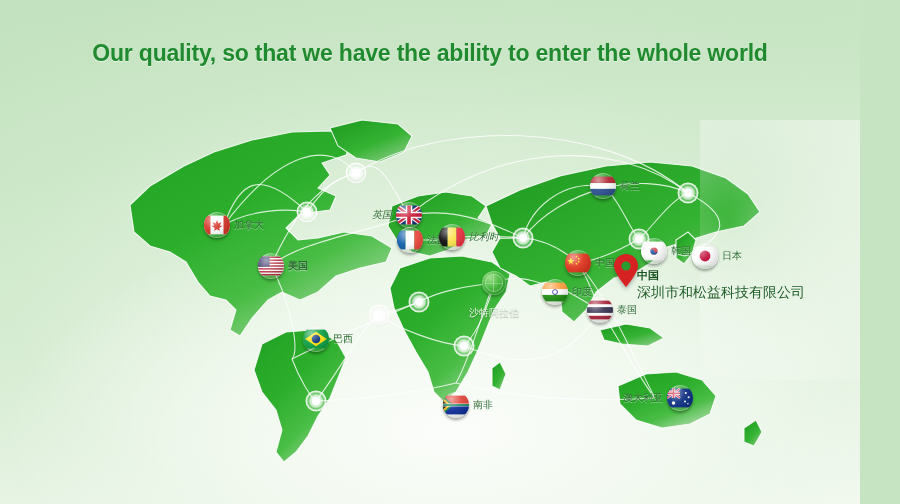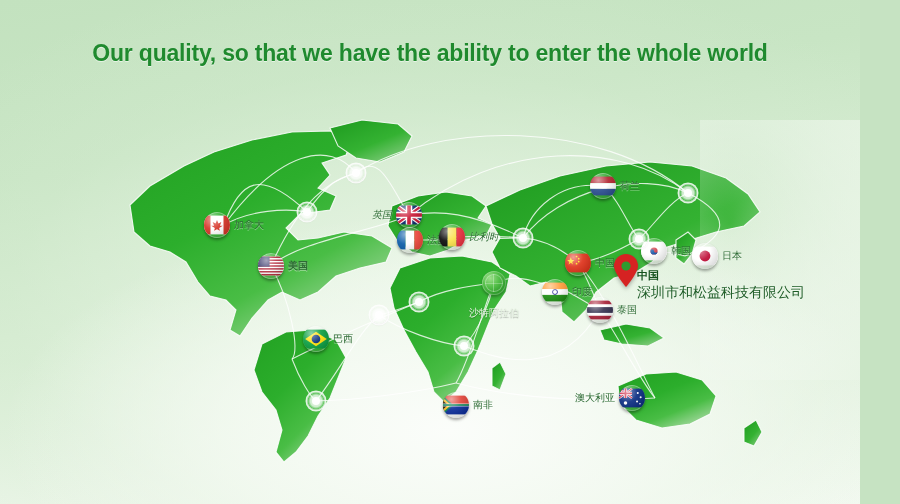--- a/index.html
+++ b/index.html
@@ -315,21 +315,21 @@
             <path d="M0 0 L14 13 L0 26 Z" fill="#007A4D"></path>
             <path d="M0 3 L11 13 L0 23 Z" fill="#FFB612"></path>
             <path d="M0 7 L7 13 L0 19 Z" fill="#000"></path>
             <rect y="11" width="36" height="4" fill="#fff" opacity="0.9"></rect>
             <rect y="11.8" width="36" height="2.4" fill="#007A4D"></rect>
           </svg>
       </div>
       <span class="mk-label">南非</span>
     </div>
 
-    <div class="marker" style="left:632px;top:398px;">
+    <div class="marker" style="left:680px;top:398px;">
       <div class="flag">
         <svg viewBox="0 0 36 26">
             <rect width="36" height="26" fill="#00247D"></rect>
             <g transform="scale(0.5)">
               <rect width="36" height="26" fill="#00247D"></rect>
               <path d="M0 0 L36 26 M36 0 L0 26" stroke="#fff" stroke-width="6"></path>
               <path d="M0 0 L36 26 M36 0 L0 26" stroke="#C8102E" stroke-width="3"></path>
               <path d="M18 0 V26 M0 13 H36" stroke="#fff" stroke-width="9"></path>
               <path d="M18 0 V26 M0 13 H36" stroke="#C8102E" stroke-width="5"></path>
             </g>

